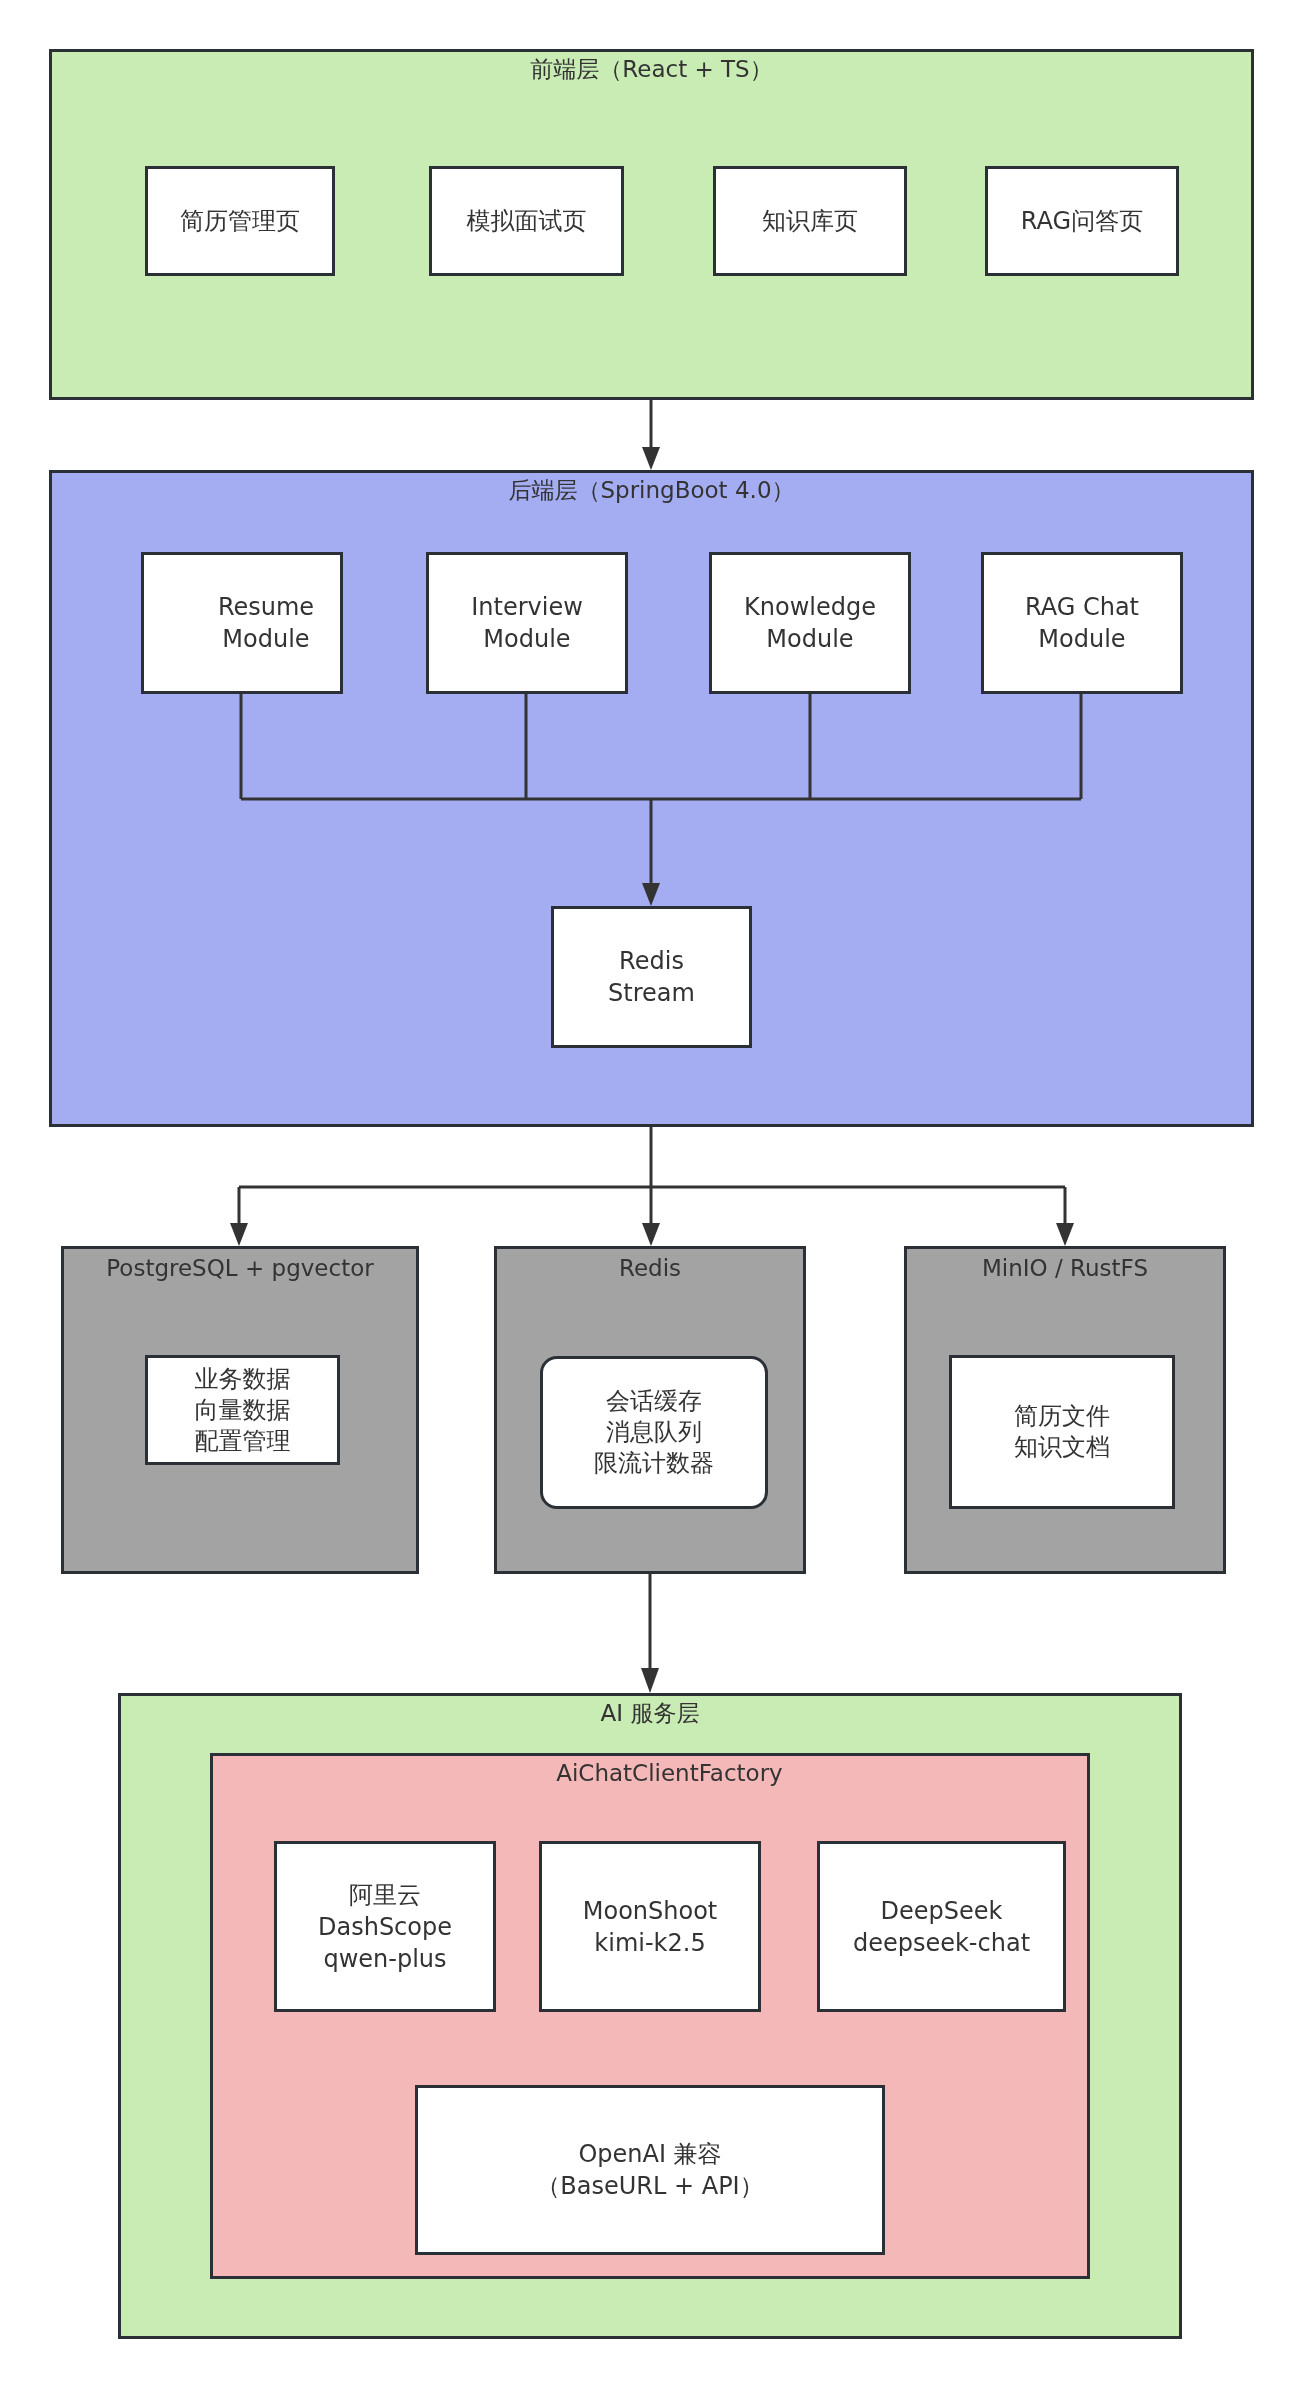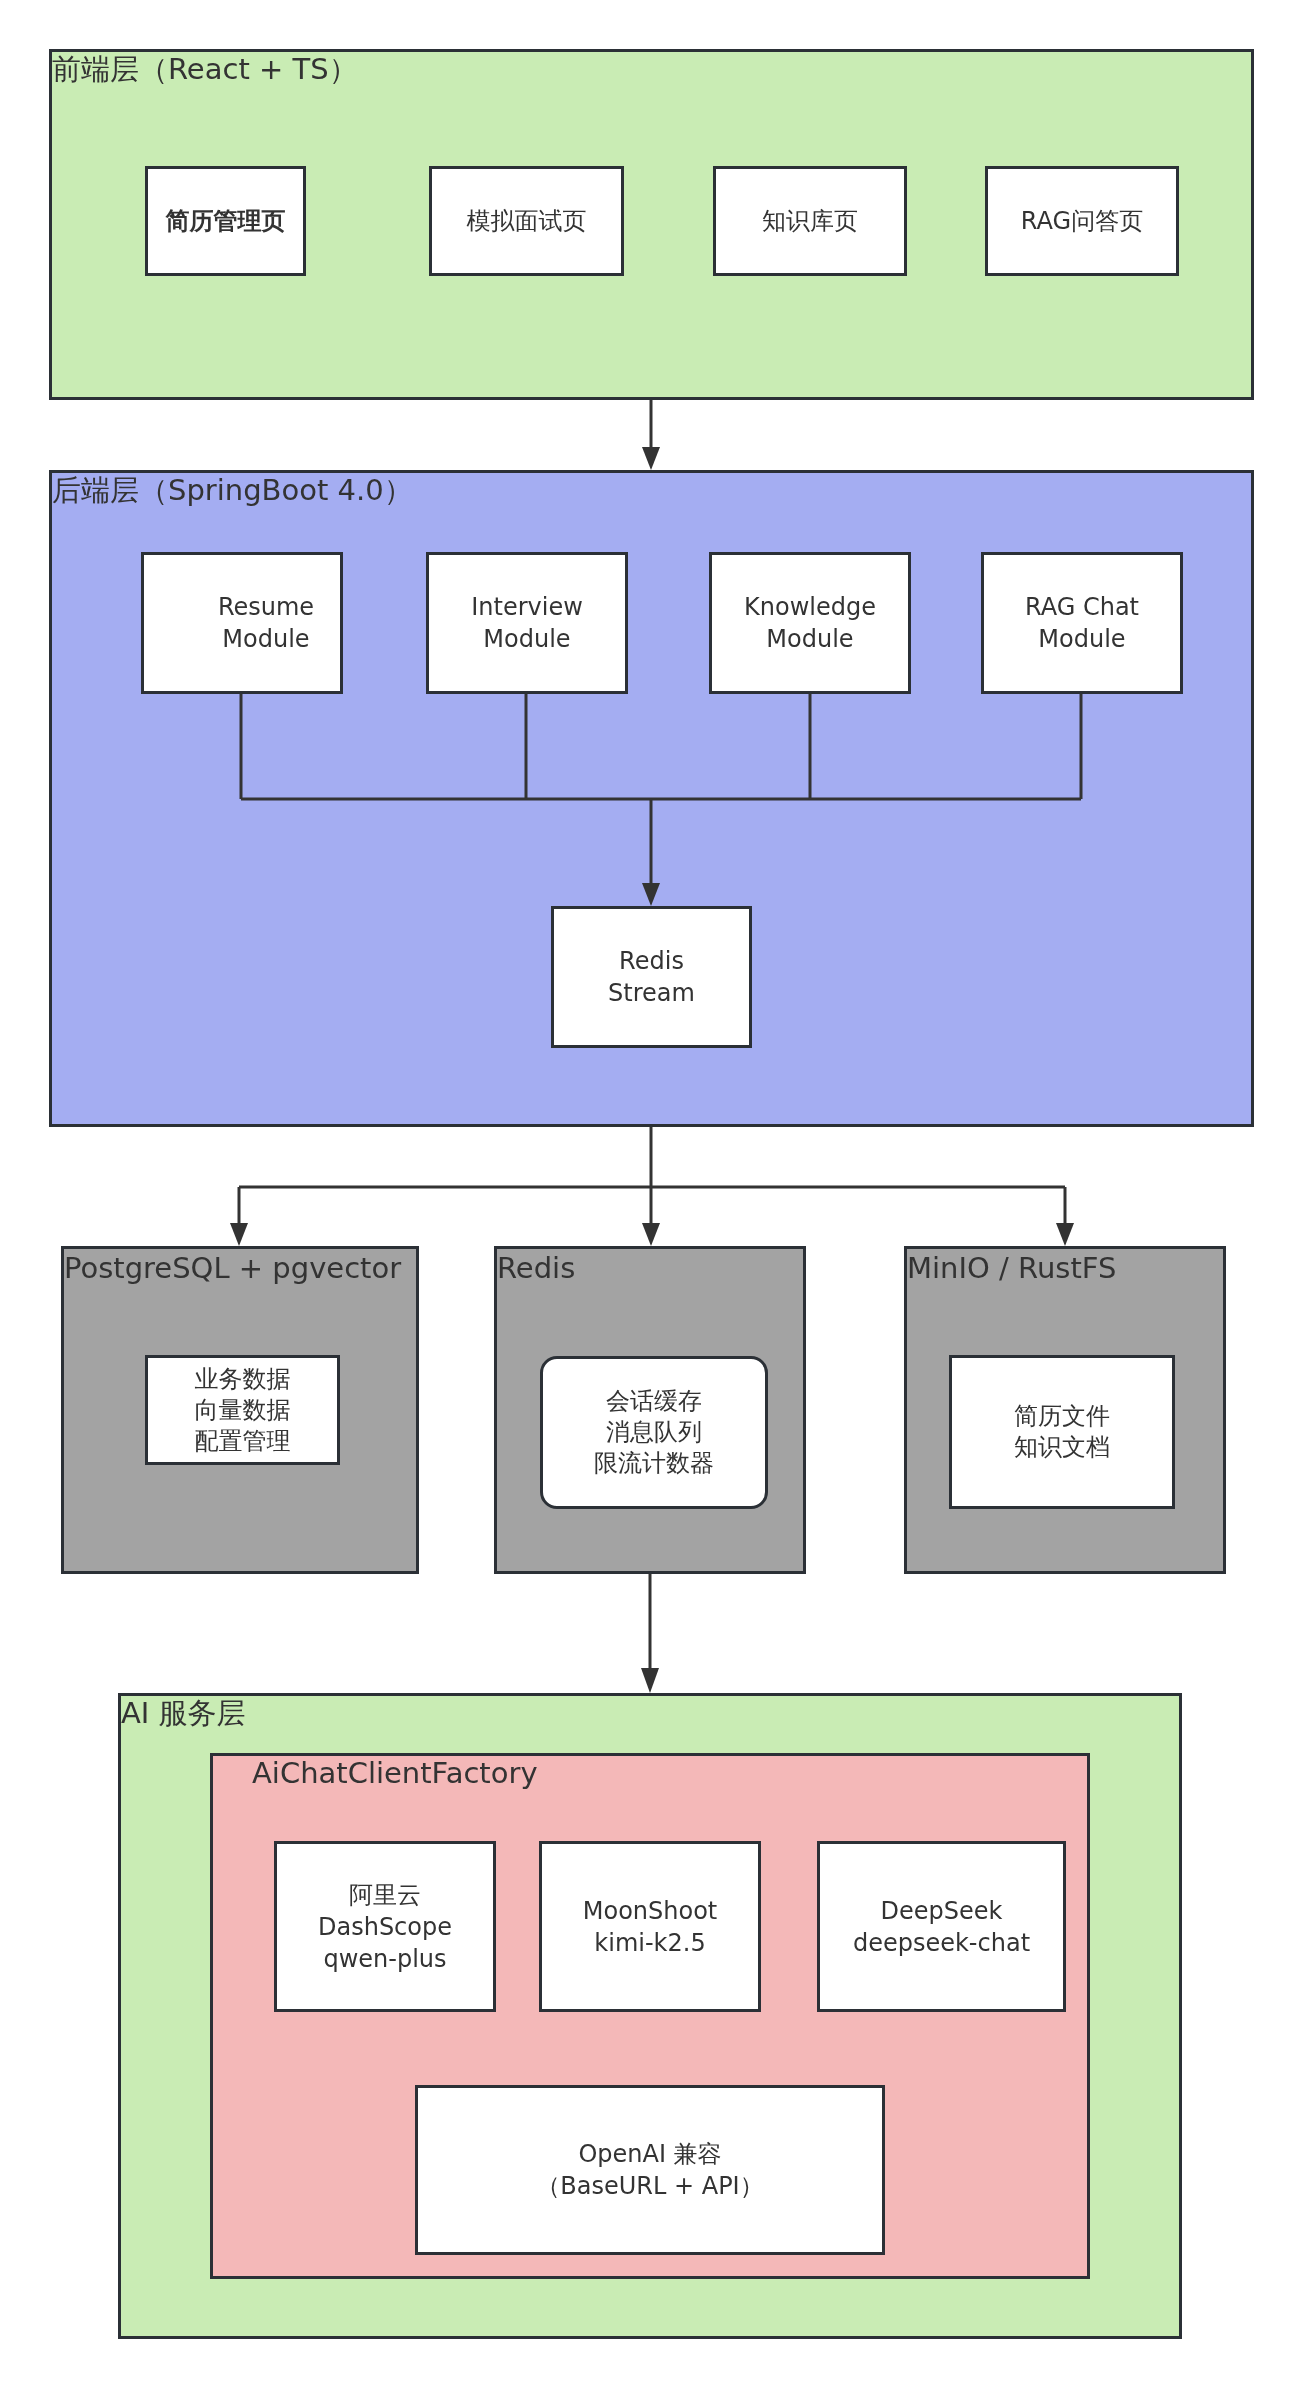--- a/index.html
+++ b/index.html
@@ -5,30 +5,30 @@
   html, body { margin:0; padding:0; background:#ffffff; }
   body { width:1302px; height:2388px; position:relative; overflow:hidden;
          font-family:"DejaVu Sans","Liberation Sans",sans-serif; color:#333333; }
   .box { position:absolute; box-sizing:border-box; border:3px solid #2b3036; }
   .layer-green { background:#c9ecb4; }
   .layer-blue { background:#a4adf2; }
   .layer-peach { background:#a3a3a3; }
   .layer-pink { background:#f4b8b8; }
   .node { background:#ffffff; display:flex; align-items:center; justify-content:center;
           text-align:center; font-size:24px; line-height:32px; white-space:pre-line; }
-  .title { position:absolute; left:0; right:0; text-align:left; font-size:29px; line-height:30px; top:4px; }
+  .title { position:absolute; left:0; right:0; text-align:center; font-size:23px; line-height:30px; top:4px; }
   svg.wires { position:absolute; left:0; top:0; width:1302px; height:2388px; pointer-events:none; }
 </style>
 </head>
 <body>
 
 <div class="box layer-green" style="left:49px;top:49px;width:1205px;height:351px;">
   <div class="title" style="top:2px;">前端层（React + TS）</div>
 </div>
-<div class="box node" style="left:145px;top:166px;width:161px;height:110px;font-weight:bold;">简历管理页</div>
+<div class="box node" style="left:145px;top:166px;width:190px;height:110px;">简历管理页</div>
 <div class="box node" style="left:429px;top:166px;width:195px;height:110px;">模拟面试页</div>
 <div class="box node" style="left:713px;top:166px;width:194px;height:110px;">知识库页</div>
 <div class="box node" style="left:985px;top:166px;width:194px;height:110px;">RAG问答页</div>
 
 <div class="box layer-blue" style="left:49px;top:470px;width:1205px;height:657px;">
   <div class="title" style="top:2px;">后端层（SpringBoot 4.0）</div>
 </div>
 <div class="box node" style="left:141px;top:552px;width:202px;height:142px;padding-left:48px;">Resume
 Module</div>
 <div class="box node" style="left:426px;top:552px;width:202px;height:142px;">Interview

